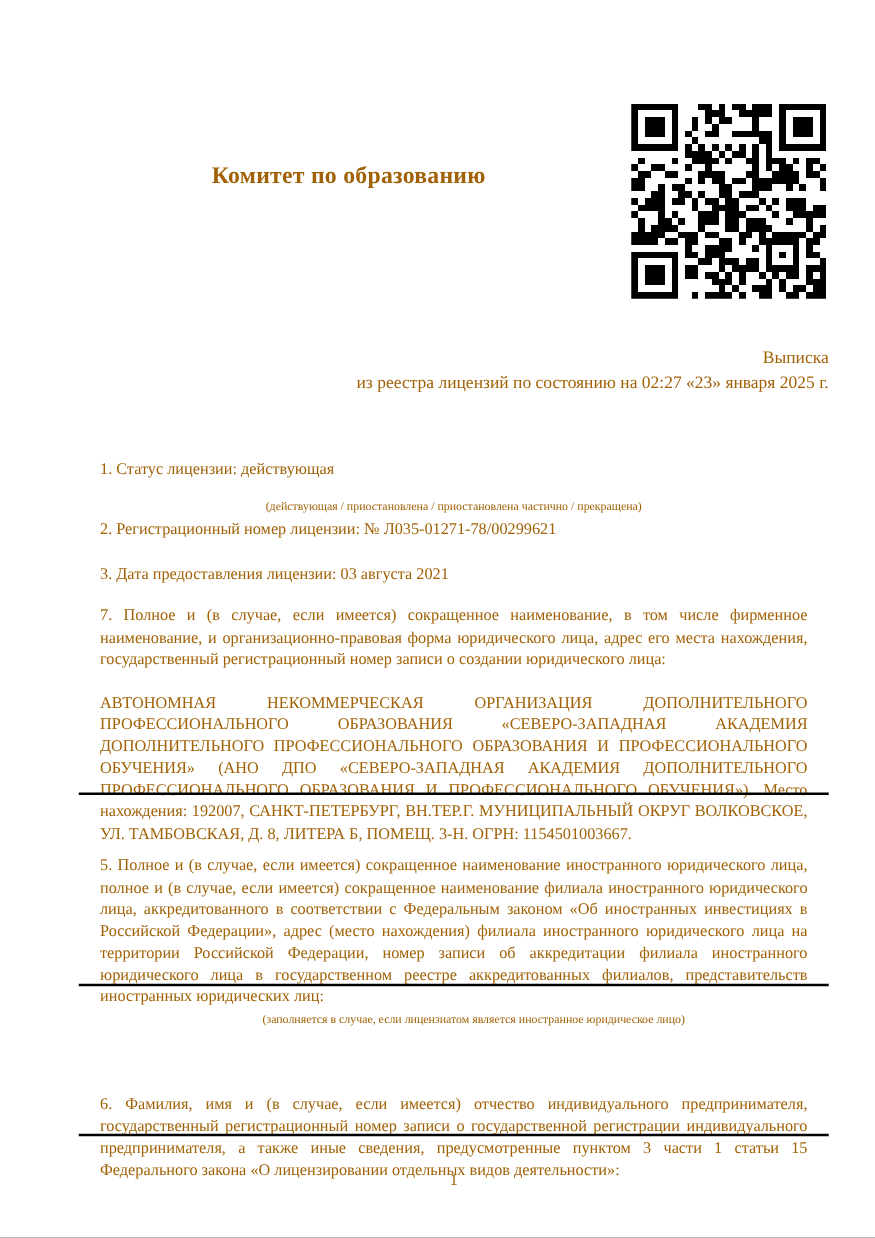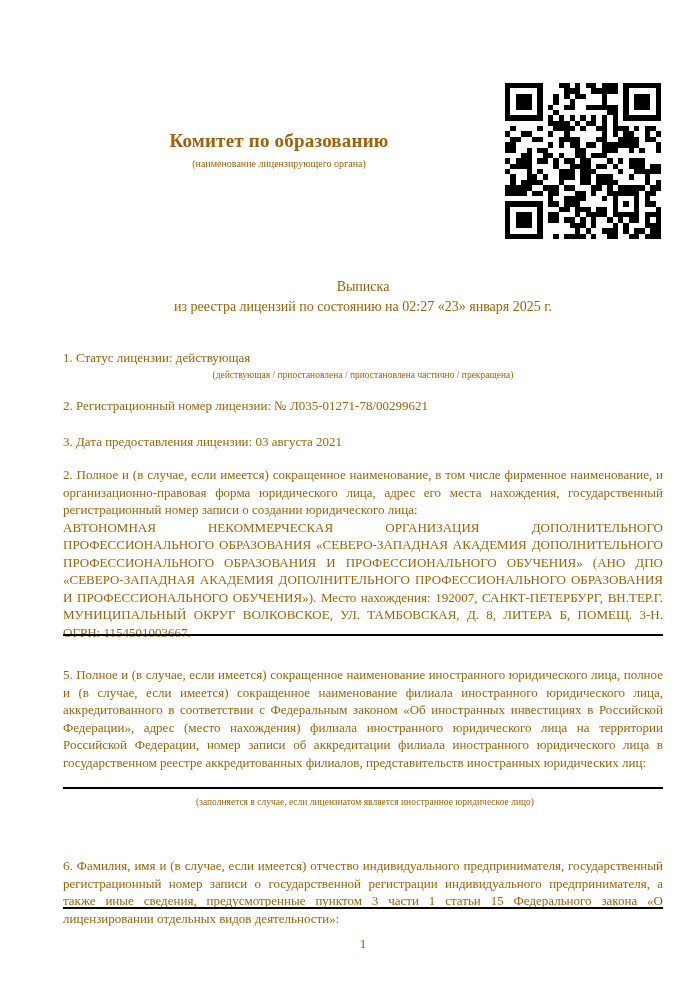--- a/index.html
+++ b/index.html
@@ -13,36 +13,35 @@
     margin:0 auto;
     padding-left:44px;
   }
   .abs{position:absolute;}
   .col{left:63px;width:600px;}
   .org-header{top:130px;left:63px;width:432px;text-align:center;}
   .org-title{font-size:19px;font-weight:bold;letter-spacing:.2px;}
   .org-caption{font-size:10px;margin-top:6px;}
   .qr-box{top:83px;left:505px;width:156px;height:156px;}
   .qr-box svg{width:100%;height:100%;shape-rendering:crispEdges;}
-  .doc-title{top:277px;text-align:center;font-size:14px;line-height:20px;}
-  .body-text{font-size:13px;line-height:17.5px;margin:0;}
+  .doc-title{top:277px;text-align:right;font-size:14px;line-height:20px;}
+  .body-text{font-size:13px;line-height:17.5px;margin:17px;}
   .just{text-align:justify;}
-  .caption{font-size:9.5px;text-align:center;margin:2px;}
+  .caption{font-size:9.5px;text-align:center;margin:16px;}
   .cap-inline{margin-top:3px;}
   .divider{border-top:2px solid #000;height:0;}
   .page-num{top:936px;text-align:center;font-size:13px;}
 </style>
 </head>
 <body>
 
 <div class="page">
 
   <div class="abs org-header">
     <div class="org-title">Комитет по образованию</div>
-    <div class="org-caption">(наименование лицензирующего органа)</div>
   </div>
 
   <div class="abs qr-box" id="qr-box"><svg viewBox="0 0 29 29" xmlns="http://www.w3.org/2000/svg">
         <rect width="29" height="29" fill="#fff"></rect>
         <g fill="#000">
           <rect x="0" y="0" width="1" height="1"></rect>
           <rect x="1" y="0" width="1" height="1"></rect>
           <rect x="2" y="0" width="1" height="1"></rect>
           <rect x="3" y="0" width="1" height="1"></rect>
           <rect x="4" y="0" width="1" height="1"></rect>
@@ -491,21 +490,21 @@
 
   <div class="abs col" style="top:397px">
     <p class="body-text">2. Регистрационный номер лицензии: № Л035-01271-78/00299621</p>
   </div>
 
   <div class="abs col" style="top:433px">
     <p class="body-text">3. Дата предоставления лицензии: 03 августа 2021</p>
   </div>
 
   <div class="abs col" style="top:466px">
-    <p class="body-text just">2. Полное и (в случае, если имеется) сокращенное наименование, в том числе фирменное наименование, и организационно-правовая форма юридического лица, адрес его места нахождения, государственный регистрационный номер записи о создании юридического лица:</p>
+    <p class="body-text just">7. Полное и (в случае, если имеется) сокращенное наименование, в том числе фирменное наименование, и организационно-правовая форма юридического лица, адрес его места нахождения, государственный регистрационный номер записи о создании юридического лица:</p>
     <p class="body-text just">АВТОНОМНАЯ НЕКОММЕРЧЕСКАЯ ОРГАНИЗАЦИЯ ДОПОЛНИТЕЛЬНОГО ПРОФЕССИОНАЛЬНОГО ОБРАЗОВАНИЯ «СЕВЕРО-ЗАПАДНАЯ АКАДЕМИЯ ДОПОЛНИТЕЛЬНОГО ПРОФЕССИОНАЛЬНОГО ОБРАЗОВАНИЯ И ПРОФЕССИОНАЛЬНОГО ОБУЧЕНИЯ» (АНО ДПО «СЕВЕРО-ЗАПАДНАЯ АКАДЕМИЯ ДОПОЛНИТЕЛЬНОГО ПРОФЕССИОНАЛЬНОГО ОБРАЗОВАНИЯ И ПРОФЕССИОНАЛЬНОГО ОБУЧЕНИЯ»). Место нахождения: 192007, САНКТ-ПЕТЕРБУРГ, ВН.ТЕР.Г. МУНИЦИПАЛЬНЫЙ ОКРУГ ВОЛКОВСКОЕ, УЛ. ТАМБОВСКАЯ, Д. 8, ЛИТЕРА Б, ПОМЕЩ. 3-Н. ОГРН: 1154501003667.</p>
   </div>
 
   <div class="abs col divider" style="top:634px"></div>
 
   <div class="abs col" style="top:666px">
     <p class="body-text just">5. Полное и (в случае, если имеется) сокращенное наименование иностранного юридического лица, полное и (в случае, если имеется) сокращенное наименование филиала иностранного юридического лица, аккредитованного в соответствии с Федеральным законом «Об иностранных инвестициях в Российской Федерации», адрес (место нахождения) филиала иностранного юридического лица на территории Российской Федерации, номер записи об аккредитации филиала иностранного юридического лица в государственном реестре аккредитованных филиалов, представительств иностранных юридических лиц:</p>
   </div>
 
   <div class="abs col divider" style="top:787px"></div>

